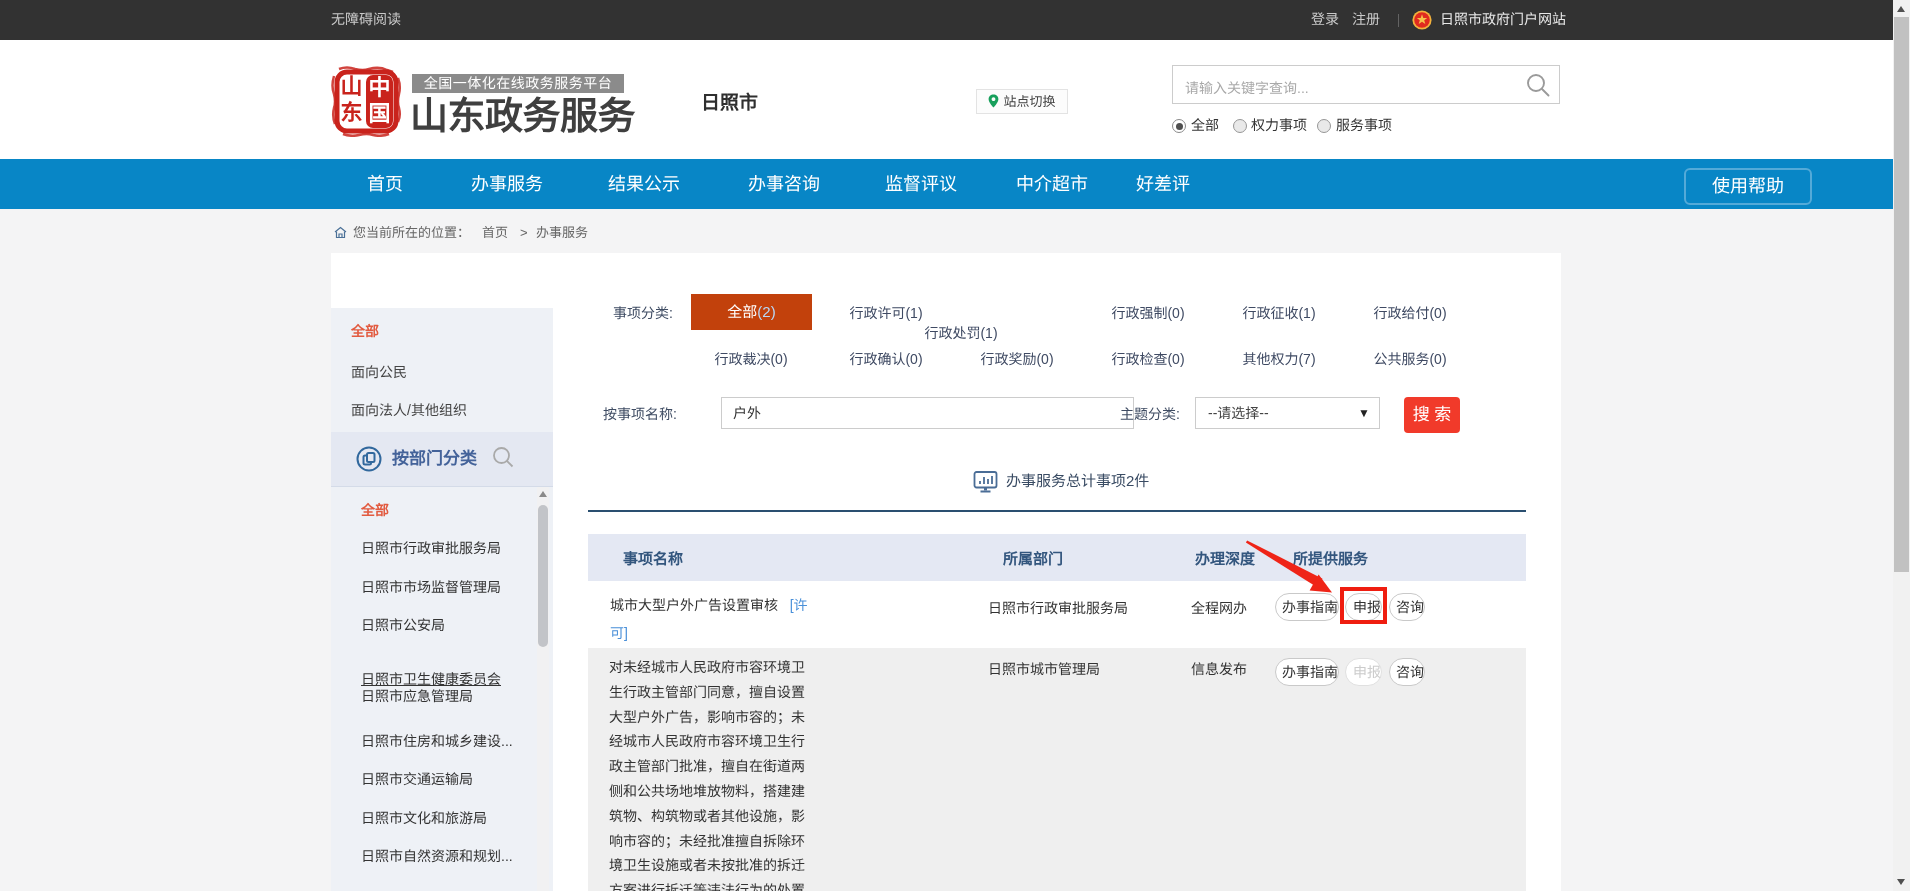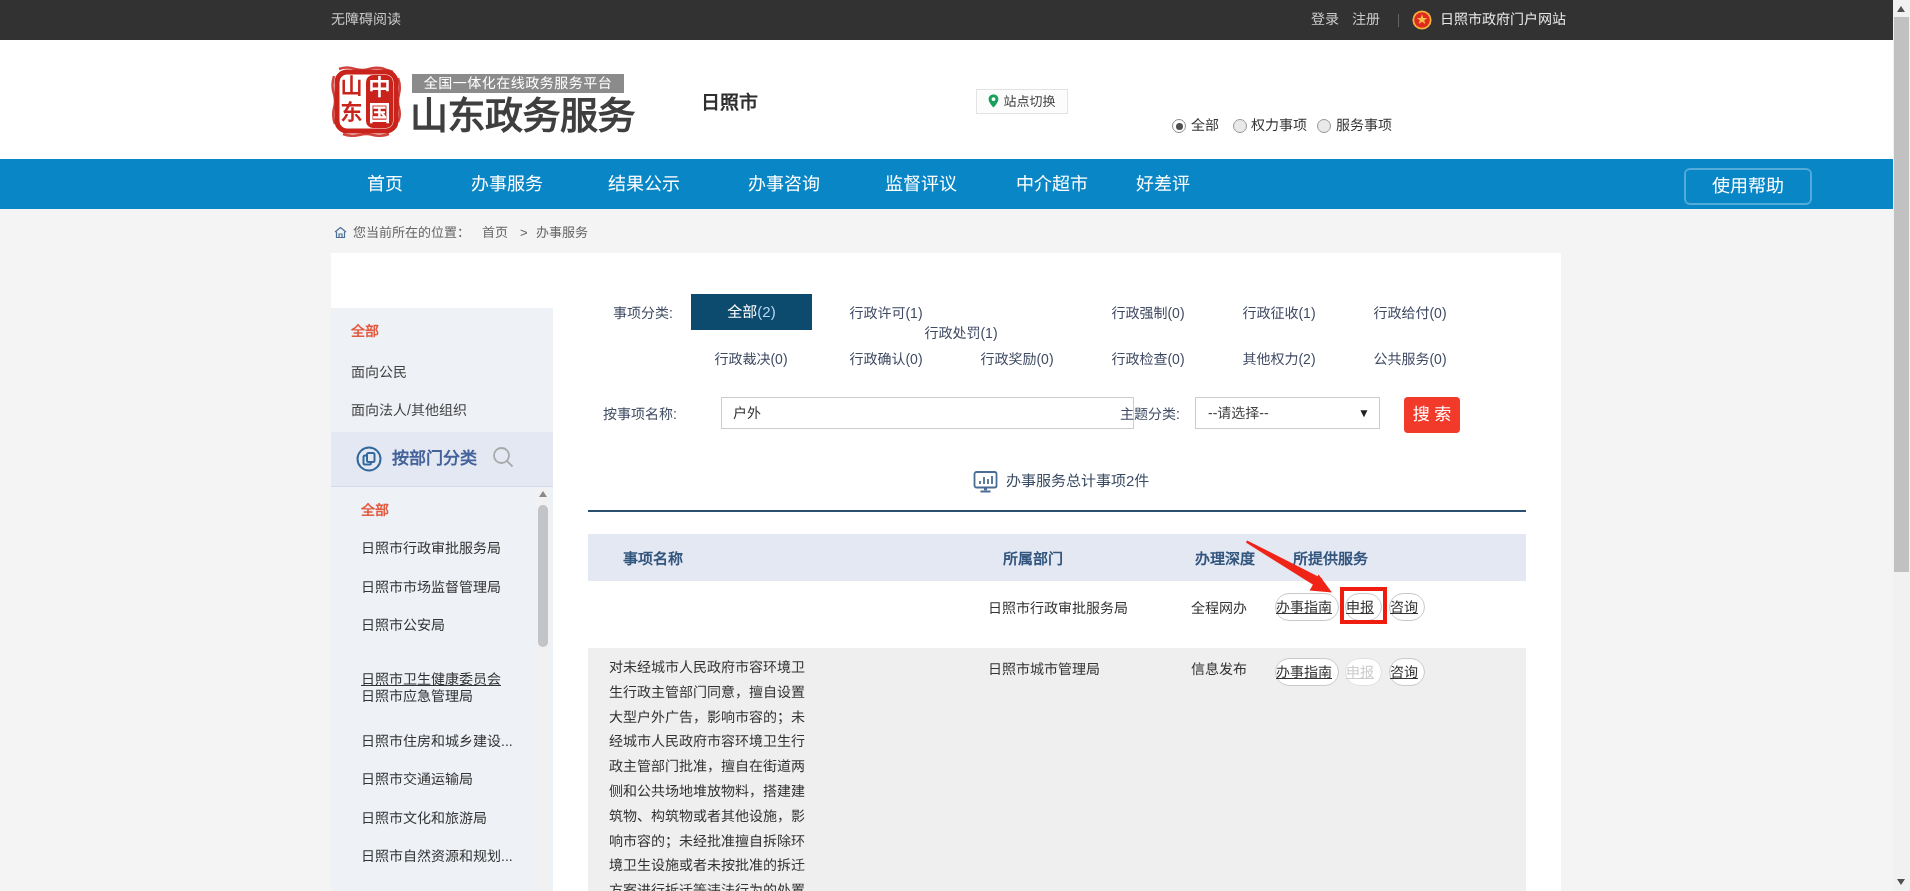--- a/index.html
+++ b/index.html
@@ -33,28 +33,28 @@
 .sb-h{position:absolute;left:331px;width:222px;height:54px;background:#e4e8f2;border-bottom:1px solid #d4dbe8;}
 .sb-title{position:absolute;left:61px;top:17px;font-size:17px;font-weight:bold;color:#44639a;line-height:19px;}
 .sb-items{position:absolute;left:331px;top:308px;width:222px;height:124px;background:#eef1f6;}
 .sb-it{position:absolute;left:20px;font-size:14px;color:#444;line-height:16px;}
 .sb-list{position:absolute;left:331px;top:487px;width:222px;height:404px;background:#eef1f6;}
 .sb-li{position:absolute;left:30px;font-size:14px;color:#333;line-height:16px;white-space:nowrap;}
 .red{color:#e25b40;font-weight:bold;}
 
 .lbl{position:absolute;font-size:14px;color:#3f4c63;line-height:16px;}
 .cat{position:absolute;width:150px;text-align:center;font-size:14px;color:#3f4a63;line-height:16px;}
-.bluetab{position:absolute;left:691px;top:294px;width:121px;height:36px;background:#0c4a6e;color:#fff;font-size:15px;text-align:center;line-height:36px;}
+.bluetab{position:absolute;left:691px;top:294px;width:121px;height:36px;background:#c2410c;color:#fff;font-size:15px;text-align:center;line-height:36px;}
 .inp{position:absolute;border:1px solid #ccc;background:#fff;font-size:14px;color:#333;}
 .searchbtn{position:absolute;left:1404px;top:397px;width:56px;height:36px;background:#f13a2a;border-radius:4px;color:#fff;font-size:17px;text-align:center;line-height:36px;}
 .divider{position:absolute;left:588px;top:510px;width:938px;height:2px;background:#2a4f70;}
 .thead{position:absolute;left:588px;top:534px;width:938px;height:47px;background:#e4e8f3;}
 .th{position:absolute;top:16px;font-size:15px;font-weight:bold;color:#33567e;line-height:17px;}
 .td{position:absolute;font-size:14px;color:#333;line-height:16px;}
-.btn{position:absolute;height:26px;border:1px solid #c9c9c9;border-radius:14px;background:#fff;font-size:14px;color:#333;text-align:left;line-height:26px;text-decoration:underline;}
+.btn{position:absolute;height:26px;border:1px solid #c9c9c9;border-radius:14px;background:#fff;font-size:14px;color:#333;text-align:right;line-height:26px;}
 .btn.dis{border-color:#e0e0e0;color:#ccc;}
 .row2{position:absolute;left:588px;top:648px;width:938px;height:243px;background:#efefef;}
 .redbox{position:absolute;left:1340px;top:587px;width:39px;height:29px;border:4px solid #ef1d10;}
 
 .pgsb{position:absolute;left:1893px;top:0;width:17px;height:891px;background:#f1f1f1;}
 .pgsb .thumb{position:absolute;left:1px;top:17px;width:15px;height:555px;background:#c1c1c1;}
 </style>
 </head>
 <body>
 <div id="root">
@@ -72,20 +72,27 @@
   <span class="tb-txt" style="left:1440px;color:#e8e8e8;">日照市政府门户网站</span>
 
   <div class="header"></div>
   <div id="seal" class="abs" style="left:331px;top:67px;"></div>
   <div class="badge">全国一体化在线政务服务平台</div>
   <div class="bigtitle">山东政务服务</div>
   <div class="cityname">日照市</div>
   <div class="sitebtn"><svg style="vertical-align:-2px;margin-right:4px;" width="11" height="14" viewBox="0 0 11 14">
         <path d="M5.5 0.5 C2.7 0.5 0.6 2.6 0.6 5.2 C0.6 8.6 5.5 13.5 5.5 13.5 C5.5 13.5 10.4 8.6 10.4 5.2 C10.4 2.6 8.3 0.5 5.5 0.5 Z M5.5 7.1 C4.4 7.1 3.6 6.2 3.6 5.2 C3.6 4.2 4.4 3.3 5.5 3.3 C6.6 3.3 7.4 4.2 7.4 5.2 C7.4 6.2 6.6 7.1 5.5 7.1 Z" fill="#18a05c"></path>
       </svg>站点切换</div>
+  <div class="search">
+      <span class="ph">请输入关键字查询...</span>
+    <svg class="abs" style="right:8px;top:6px;" width="26" height="26" viewBox="0 0 26 26" fill="none" stroke="#9a9a9a" stroke-width="1.9">
+      <circle cx="11" cy="11" r="8"></circle>
+        <line x1="17" y1="17" x2="23.5" y2="23.5" stroke-linecap="round"></line>
+    </svg>
+  </div>
   <div class="radio" style="left:1172px;background:#fff;border-color:#8a8a8a;">
       <div class="dot"></div>
     </div>
   <span class="rlabel" style="left:1191px;">全部</span>
   <div class="radio" style="left:1233px;"></div>
   <span class="rlabel" style="left:1251px;">权力事项</span>
   <div class="radio" style="left:1317px;"></div>
   <span class="rlabel" style="left:1336px;">服务事项</span>
 
   <div class="navbar"></div>
@@ -147,21 +154,21 @@
   <div class="bluetab">全部<span style="color:#b8d8f8;">(2)</span></div>
   <div class="cat" style="left:811px;top:305px;">行政许可(1)</div>
   <div class="cat" style="left:886px;top:305px;margin-top:20px;">行政处罚(1)</div>
   <div class="cat" style="left:1073px;top:305px;">行政强制(0)</div>
   <div class="cat" style="left:1204px;top:305px;">行政征收(1)</div>
   <div class="cat" style="left:1335px;top:305px;">行政给付(0)</div>
   <div class="cat" style="left:676px;top:351px;">行政裁决(0)</div>
   <div class="cat" style="left:811px;top:351px;">行政确认(0)</div>
   <div class="cat" style="left:942px;top:351px;">行政奖励(0)</div>
   <div class="cat" style="left:1073px;top:351px;">行政检查(0)</div>
-  <div class="cat" style="left:1204px;top:351px;">其他权力(2)</div>
+  <div class="cat" style="left:1204px;top:351px;">其他权力(7)</div>
   <div class="cat" style="left:1335px;top:351px;">公共服务(0)</div>
   <span class="lbl" style="left:603px;top:406px;">按事项名称:</span>
   <div class="inp" style="left:721px;top:397px;width:411px;height:30px;line-height:30px;"><span style="margin-left:11px;">户外</span></div>
   <span class="lbl" style="left:1120px;top:406px;">主题分类:</span>
   <div class="inp" style="left:1195px;top:397px;width:183px;height:30px;line-height:30px;color:#444;"><span style="margin-left:12px;">--请选择--</span>
     <span style="position:absolute;right:9px;top:0;color:#222;font-size:12px;">▼</span>
   </div>
   <div class="searchbtn">搜 索</div>
 
   <svg class="abs" style="left:973px;top:470px;" width="25" height="24" viewBox="0 0 25 24" fill="none" stroke="#4a6d96" stroke-width="1.8">
@@ -176,20 +183,21 @@
   <span class="lbl" style="left:1006px;top:473px;font-size:15px;color:#394b63;">办事服务总计事项2件</span>
   <div class="divider"></div>
 
   <div class="thead">
     <span class="th" style="left:35px;">事项名称</span>
     <span class="th" style="left:415px;">所属部门</span>
     <span class="th" style="left:607px;">办理深度</span>
     <span class="th" style="left:705px;">所提供服务</span>
   </div>
 
+  <div class="td" style="left:610px;top:591px;width:213px;line-height:28px;">城市大型户外广告设置审核&nbsp;&nbsp;&nbsp;<span style="color:#4a90d9;">[许可]</span></div>
   <div class="td" style="left:988px;top:600px;">日照市行政审批服务局</div>
   <div class="td" style="left:1191px;top:600px;">全程网办</div>
   <div class="btn" style="left:1275px;top:593px;width:62px;">办事指南</div>
   <div class="btn" style="left:1345px;top:593px;width:35px;">申报</div>
   <div class="btn" style="left:1389px;top:593px;width:34px;">咨询</div>
   <div class="redbox"></div>
 
   <div class="row2"></div>
   <div class="td" style="left:609px;top:655px;line-height:24.8px;">对未经城市人民政府市容环境卫<br>生行政主管部门同意，擅自设置<br>大型户外广告，影响市容的；未<br>经城市人民政府市容环境卫生行<br>政主管部门批准，擅自在街道两<br>侧和公共场地堆放物料，搭建建<br>筑物、构筑物或者其他设施，影<br>响市容的；未经批准擅自拆除环<br>境卫生设施或者未按批准的拆迁<br>方案进行拆迁等违法行为的处置</div>
   <div class="td" style="left:988px;top:661px;">日照市城市管理局</div>

